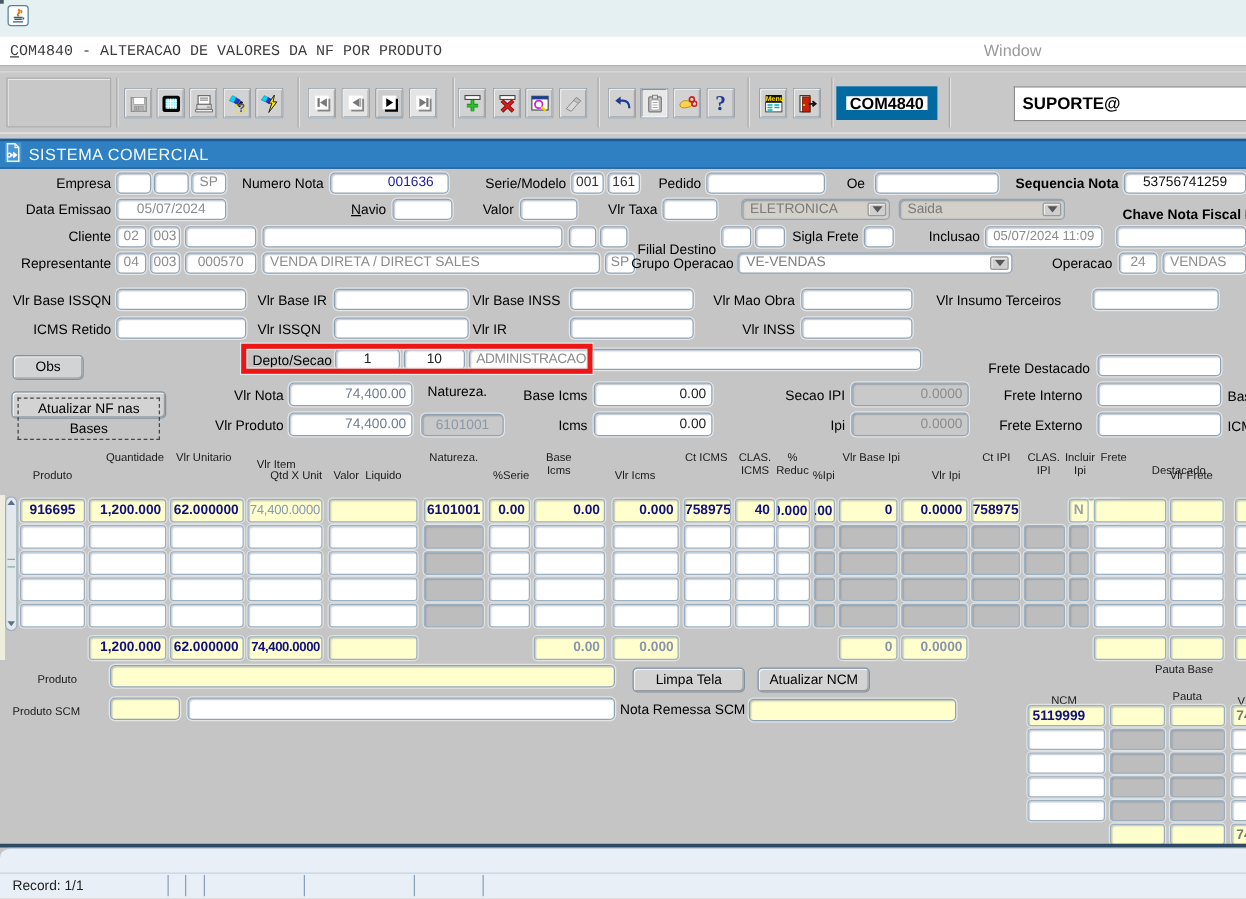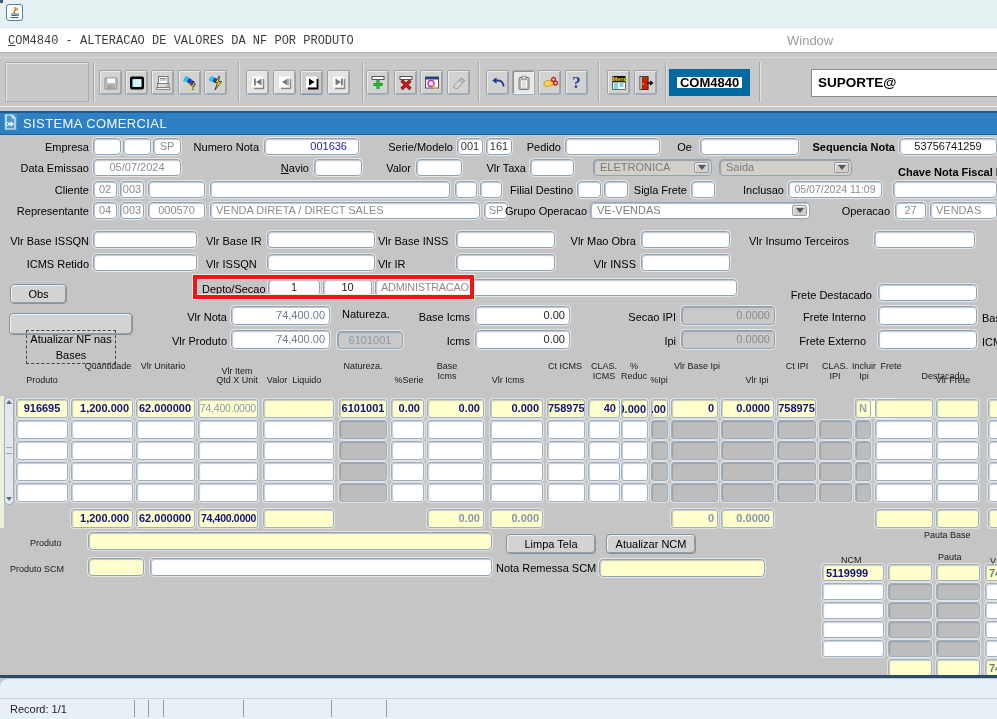--- a/index.html
+++ b/index.html
@@ -233,38 +233,38 @@
 <div class="drop dis gtx" style="left:593px;top:159px;width:119px;height:17px;background:#d3d0c9;color:#7a7a7a;padding-left:6px">ELETRONICA<span class="darr"></span></div>
 <div class="drop dis gtx" style="left:719px;top:159px;width:133px;height:17px;background:#d3d0c9;color:#7a7a7a;padding-left:6px">Saida<span class="darr"></span></div>
 <div class="lb" style="left:898px;top:166px;font-weight:bold">Chave Nota Fiscal El</div>
 <div class="lbr" style="left:-111px;top:184px;width:200px;">Cliente</div>
 <div class="fld gtx ctr" style="left:93px;top:181px;width:24px;height:17px;">02</div>
 <div class="fld gtx ctr" style="left:120px;top:181px;width:24px;height:17px;">003</div>
 <div class="fld " style="left:148px;top:181px;width:57px;height:17px;"></div>
 <div class="fld " style="left:210px;top:181px;width:240px;height:17px;"></div>
 <div class="fld " style="left:455px;top:181px;width:22px;height:17px;"></div>
 <div class="fld " style="left:480px;top:181px;width:22px;height:17px;"></div>
-<div class="lbr" style="left:373px;top:184px;width:200px;">Filial Destino</div>
+<div class="lbr" style="left:373px;top:194px;width:200px;">Filial Destino</div>
 <div class="fld " style="left:577px;top:181px;width:24px;height:17px;"></div>
 <div class="fld " style="left:604px;top:181px;width:24px;height:17px;"></div>
 <div class="lbr" style="left:487px;top:184px;width:200px;">Sigla Frete</div>
 <div class="fld " style="left:691px;top:181px;width:24px;height:17px;"></div>
 <div class="lbr" style="left:584px;top:184px;width:200px;">Inclusao</div>
 <div class="fld gtx ctr" style="left:788px;top:181px;width:94px;height:17px;font-size:10.5px">05/07/2024 11:09</div>
 <div class="fld " style="left:893px;top:181px;width:104px;height:17px;"></div>
 <div class="lbr" style="left:-111px;top:205px;width:200px;">Representante</div>
 <div class="fld gtx ctr" style="left:93px;top:202px;width:24px;height:17px;">04</div>
 <div class="fld gtx ctr" style="left:120px;top:202px;width:24px;height:17px;">003</div>
 <div class="fld gtx ctr" style="left:148px;top:202px;width:57px;height:17px;">000570</div>
 <div class="fld gtx lft" style="left:210px;top:202px;width:270px;height:17px;">VENDA DIRETA / DIRECT SALES</div>
 <div class="fld gtx ctr" style="left:484px;top:202px;width:24px;height:17px;">SP</div>
 <div class="lbr" style="left:387px;top:205px;width:200px;">Grupo Operacao</div>
 <div class="drop" style="left:590px;top:202px;width:220px;height:17px;background:#fff;color:#7e7e7e;padding-left:6px">VE-VENDAS<span class="darr"></span></div>
 <div class="lbr" style="left:690px;top:205px;width:200px;">Operacao</div>
-<div class="fld gtx ctr" style="left:895px;top:202px;width:31px;height:17px;">27</div>
+<div class="fld gtx ctr" style="left:895px;top:202px;width:31px;height:17px;">24</div>
 <div class="fld gtx lft" style="left:930px;top:202px;width:67px;height:17px;">VENDAS</div>
 <div class="lbr" style="left:-111px;top:235px;width:200px;">Vlr Base ISSQN</div>
 <div class="fld " style="left:93px;top:231px;width:104px;height:17px;"></div>
 <div class="lb" style="left:206px;top:235px;">Vlr Base IR</div>
 <div class="fld " style="left:267px;top:231px;width:108px;height:17px;"></div>
 <div class="lb" style="left:378px;top:235px;">Vlr Base INSS</div>
 <div class="fld " style="left:456px;top:231px;width:99px;height:17px;"></div>
 <div class="lbr" style="left:436px;top:235px;width:200px;">Vlr Mao Obra</div>
 <div class="fld " style="left:641px;top:231px;width:89px;height:17px;"></div>
 <div class="lbr" style="left:649px;top:235px;width:200px;">Vlr Insumo Terceiros</div>
@@ -279,21 +279,21 @@
 <div class="fld " style="left:641px;top:254px;width:89px;height:17px;"></div>
 <div class="btn" style="left:10px;top:284px;width:57px;height:20px;line-height:18px">Obs</div>
 <div class="lb" style="left:202px;top:283px;">Depto/Secao</div>
 <div class="fld ctr" style="left:268px;top:279px;width:52px;height:17px;color:#222">1</div>
 <div class="fld ctr" style="left:323px;top:279px;width:49px;height:17px;color:#222">10</div>
 <div class="fld gtx lft" style="left:375px;top:279px;width:362px;height:17px;letter-spacing:-.3px">ADMINISTRACAO</div>
 <div class="ab" style="left:193px;top:275px;width:281px;height:24px;border:4px solid #ee1515;box-shadow:0 0 0 1px #dfeaea, inset 0 0 0 1px #dfeaea"></div>
 <div class="lbr" style="left:672px;top:289px;width:200px;">Frete Destacado</div>
 <div class="fld " style="left:878px;top:284px;width:99px;height:17px;"></div>
 <div class="btn" style="left:9px;top:313px;width:124px;height:22px;line-height:20px">
-    <span style="display:block;margin:16px;border:1px dashed #444;line-height:16px">Atualizar NF nas Bases</span>
+    <span style="display:block;margin:4px;border:1px dashed #444;line-height:16px">Atualizar NF nas Bases</span>
   </div>
 <div class="lbr" style="left:27px;top:311px;width:200px;">Vlr Nota</div>
 <div class="fld rgt" style="left:231px;top:306px;width:99px;height:19px;color:#6e7a90;line-height:17px">74,400.00</div>
 <div class="lb" style="left:342px;top:308px;">Natureza.</div>
 <div class="lbr" style="left:270px;top:311px;width:200px;">Base Icms</div>
 <div class="fld rgt" style="left:475px;top:306px;width:95px;height:19px;color:#222;line-height:17px">0.00</div>
 <div class="lbr" style="left:476px;top:311px;width:200px;">Secao IPI</div>
 <div class="fld rgt dis gtx" style="left:681px;top:306px;width:94px;height:19px;line-height:17px">0.0000</div>
 <div class="lbr" style="left:666px;top:311px;width:200px;">Frete Interno</div>
 <div class="fld " style="left:878px;top:306px;width:99px;height:19px;"></div>
@@ -304,21 +304,21 @@
 <div class="lbr" style="left:270px;top:335px;width:200px;">Icms</div>
 <div class="fld rgt" style="left:475px;top:330px;width:95px;height:19px;color:#222;line-height:17px">0.00</div>
 <div class="lbr" style="left:476px;top:335px;width:200px;">Ipi</div>
 <div class="fld rgt dis gtx" style="left:681px;top:330px;width:94px;height:19px;line-height:17px">0.0000</div>
 <div class="lbr" style="left:666px;top:335px;width:200px;">Frete Externo</div>
 <div class="fld " style="left:878px;top:330px;width:99px;height:19px;"></div>
 <div class="lb" style="left:982px;top:336px;">ICM</div>
 <div class="lb sm" style="left:2px;top:375px;width:80px;text-align:center">Produto</div>
 <div class="lb sm" style="left:68px;top:361px;width:80px;text-align:center">Quantidade</div>
 <div class="lb sm" style="left:123px;top:361px;width:80px;text-align:center">Vlr Unitario</div>
-<div class="lb sm" style="left:197px;top:366px;width:80px;text-align:center">Vlr Item</div>
+<div class="lb sm" style="left:181px;top:366px;width:80px;text-align:center">Vlr Item</div>
 <div class="lb sm" style="left:197px;top:375px;width:80px;text-align:center">Qtd X Unit</div>
 <div class="lb sm" style="left:254px;top:375px;width:80px;text-align:center">Valor&nbsp; Liquido</div>
 <div class="lb sm" style="left:323px;top:361px;width:80px;text-align:center">Natureza.</div>
 <div class="lb sm" style="left:369px;top:375px;width:80px;text-align:center">%Serie</div>
 <div class="lb sm" style="left:407px;top:361px;width:80px;text-align:center">Base</div>
 <div class="lb sm" style="left:407px;top:371px;width:80px;text-align:center">Icms</div>
 <div class="lb sm" style="left:468px;top:375px;width:80px;text-align:center">Vlr Icms</div>
 <div class="lb sm" style="left:525px;top:361px;width:80px;text-align:center">Ct ICMS</div>
 <div class="lb sm" style="left:564px;top:361px;width:80px;text-align:center">CLAS.</div>
 <div class="lb sm" style="left:564px;top:371px;width:80px;text-align:center">ICMS</div>

